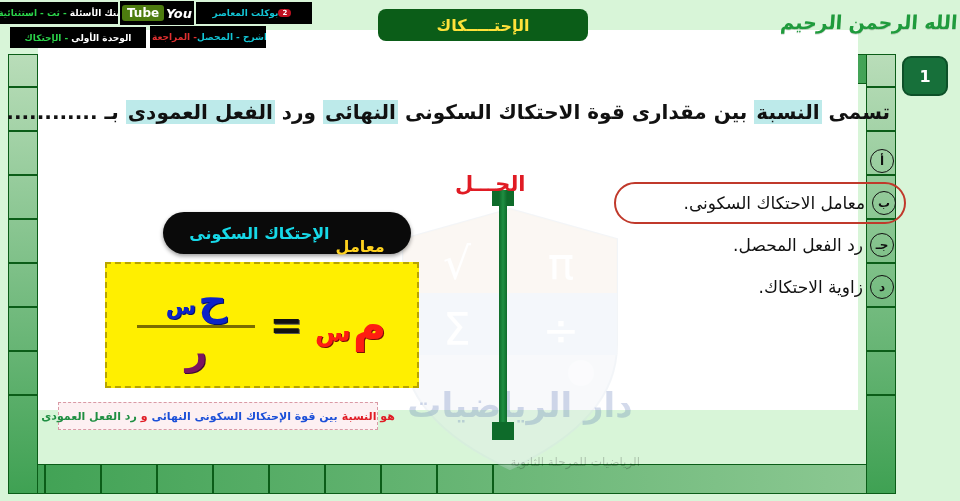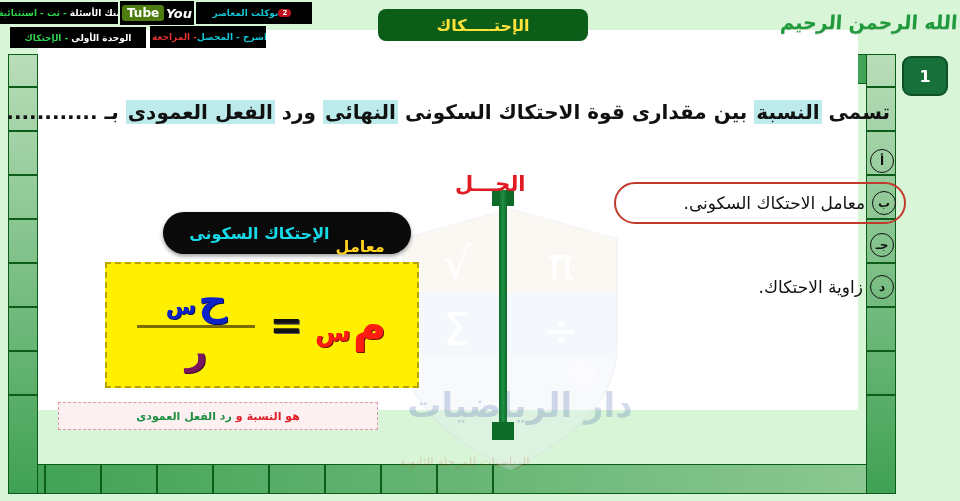--- a/index.html
+++ b/index.html
@@ -85,22 +85,22 @@
     position:absolute;left:395px;top:205px;width:230px;height:270px;
     z-index:9;opacity:.30;pointer-events:none;
   }
   #wm-text{
     position:absolute;left:400px;top:385px;width:240px;height:70px;
     z-index:9;opacity:.22;color:#3a5aa8;font-size:34px;font-weight:bold;
     text-align:center;pointer-events:none;
   }
   #wm-sub{
     position:absolute;left:400px;top:455px;width:240px;height:22px;
-    z-index:9;opacity:.20;color:#c2410c;font-size:12px;
-    text-align:left;pointer-events:none;
+    z-index:9;opacity:.20;color:#000000;font-size:12px;
+    text-align:right;pointer-events:none;
   }
 
   
   #question{
     position:absolute;right:70px;top:100px;width:790px;
     z-index:20;font-size:20px;color:#111;direction:rtl;text-align:right;
     white-space:nowrap;font-weight:700;
   }
   .hl{background:#bdeaea;padding:0 2px;}
 
@@ -277,20 +277,21 @@
 <div id="options">
   <div class="opt">
     <span class="marker">أ</span>
   </div>
   <div class="opt" id="opt-b">
     <span class="marker">ب</span>
     <span>معامل الاحتكاك السكونى.</span>
   </div>
   <div class="opt">
     <span class="marker">جـ</span>
+    <span>رد الفعل المحصل.</span>
   </div>
   <div class="opt">
     <span class="marker">د</span>
     <span>زاوية الاحتكاك.</span>
   </div>
 </div>
 
 <div id="solution-label">الحـــل</div>
 
 <div id="divider">
@@ -317,15 +318,16 @@
         <span class="sub">س</span>
       </span>
       <span class="rule"></span>
       <span class="den">ر</span>
     </span>
   </div>
 </div>
 
 <div id="note">
   <span class="n-red">هو النسبة</span>
+  <span class="n-blue">بين قوة الإحتكاك السكونى النهائى</span>
   <span class="n-red">و</span>
   <span class="n-green">رد الفعل العمودى</span>
 </div>
 
 </body></html>

